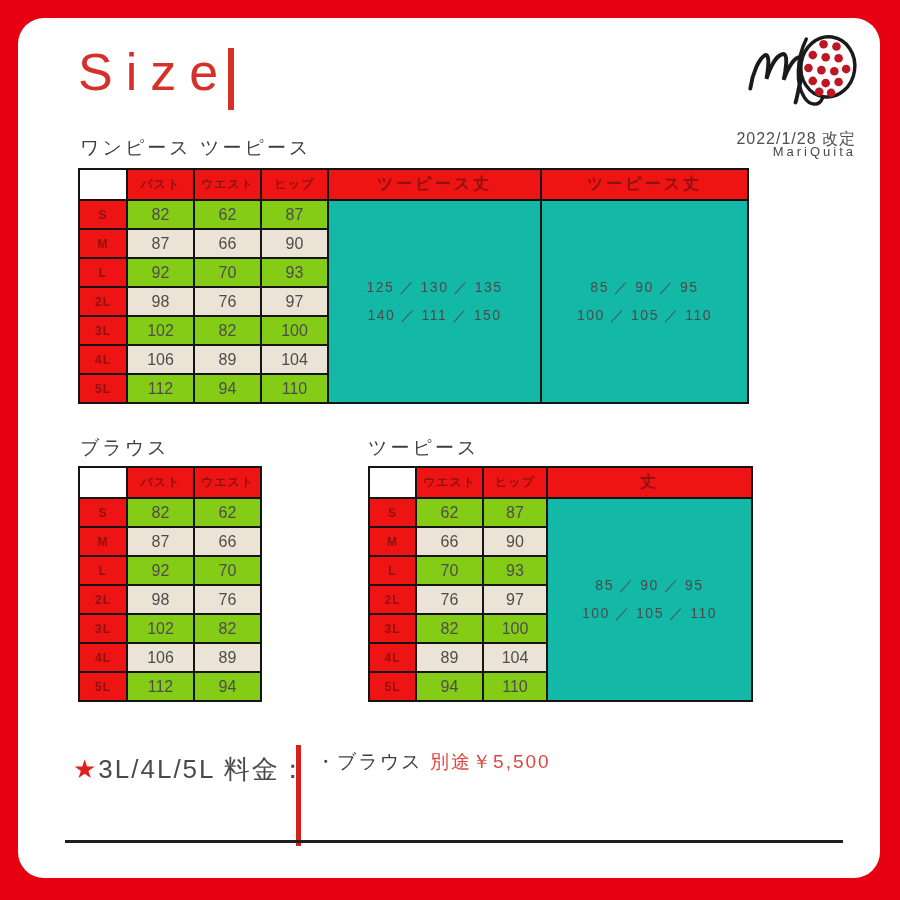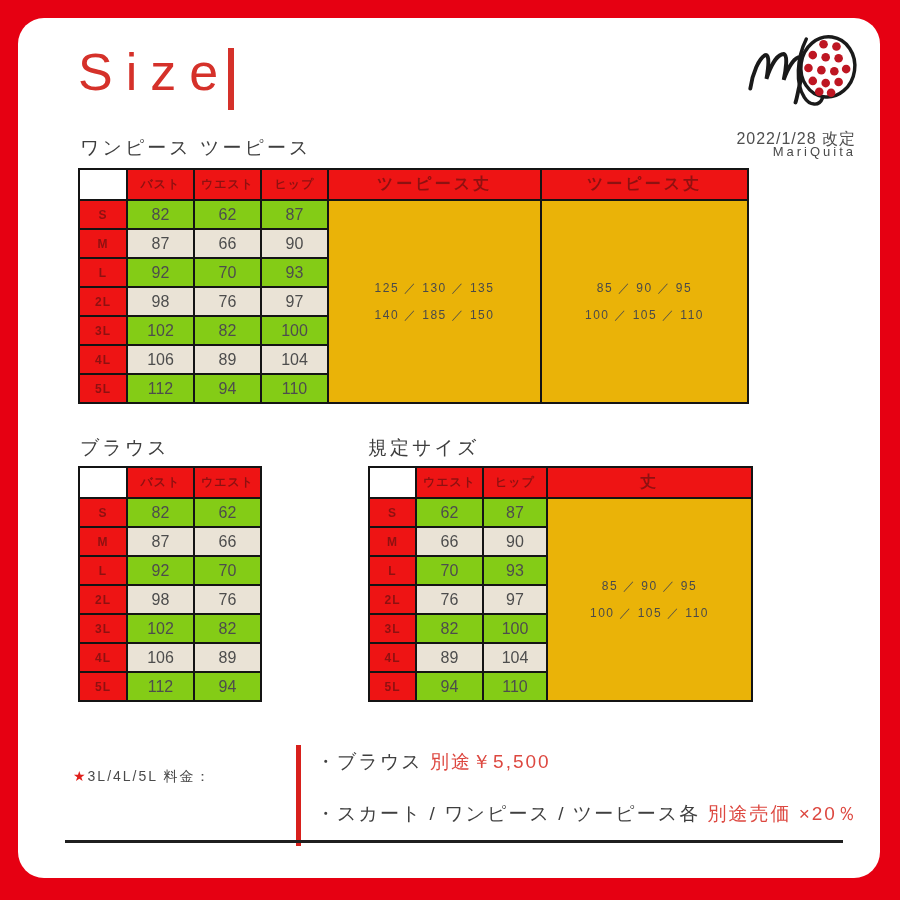--- a/index.html
+++ b/index.html
@@ -26,25 +26,25 @@
   table.sz th,table.sz td{border:2px solid #141414;padding:0;text-align:center;
     vertical-align:middle;overflow:hidden;}
   table.sz thead tr{height:31px;}
   table.sz tbody tr{height:29px;}
   .redcell{background:#ee1414;color:#8e1111;font-weight:bold;font-size:12px;letter-spacing:1px;}
   .hdr-big{font-size:16px;letter-spacing:3px;}
   .blank{background:#ffffff;}
   .sizecell{font-size:12px;}
   td.val{font-size:16px;color:#4d4d4d;background:#84cc16;}
   tr.alt td.val{background:#eae3d6;}
-  td.mergecell{background:#eab308;font-size:12px;color:#4a4a4a;letter-spacing:1.5px;}
+  td.mergecell{background:#14b8a6;font-size:14px;color:#4a4a4a;letter-spacing:1.5px;}
   .mline{margin:10px 0;}
 
   
-  .fee-label{left:55px;top:750px;font-size:14px;color:#4a4a4a;letter-spacing:2px;}
+  .fee-label{left:55px;top:734px;font-size:26px;color:#4a4a4a;letter-spacing:2px;}
   .fee-star{color:#e0201c;}
   .fee-bar{left:278px;top:727px;width:5px;height:101px;background:#d8201c;}
   .fee-item{font-size:19px;color:#3f3f3f;letter-spacing:2px;}
   .fee-item .red{color:#dd4840;}
   .fee-item1{left:298px;top:731px;}
   .fee-item2{left:298px;top:783px;}
   .bottom-rule{left:47px;top:822px;width:778px;height:3px;background:#1f1f1f;}
 </style>
 </head>
 <body>
@@ -103,21 +103,21 @@
         </tr>
       </thead>
       <tbody>
           <tr>
             <th class="redcell sizecell">S</th>
             <td class="val">82</td>
             <td class="val">62</td>
             <td class="val">87</td>
             <td class="mergecell" rowspan="7">
               <div class="mline">125 ／ 130 ／ 135</div>
-              <div class="mline">140 ／ 185 ／ 150</div>
+              <div class="mline">140 ／ 111 ／ 150</div>
             </td>
             <td class="mergecell" rowspan="7">
               <div class="mline">85 ／ 90 ／ 95</div>
               <div class="mline">100 ／ 105 ／ 110</div>
             </td>
           </tr>
           <tr class="alt">
             <th class="redcell sizecell">M</th>
             <td class="val">87</td>
             <td class="val">66</td>
@@ -203,21 +203,21 @@
             <td class="val">89</td>
           </tr>
           <tr>
             <th class="redcell sizecell">5L</th>
             <td class="val">112</td>
             <td class="val">94</td>
           </tr>
         </tbody>
     </table>
 
-    <div class="abs sec-title" style="left:350px;top:417px;">規定サイズ</div>
+    <div class="abs sec-title" style="left:350px;top:417px;">ツーピース</div>
 
     <table class="sz" style="left:350px;top:448px;">
       <colgroup>
         <col style="width:47px">
           <col style="width:67px">
           <col style="width:64px">
           <col style="width:205px">
       </colgroup>
       <thead>
         <tr>
@@ -270,19 +270,16 @@
         </tbody>
     </table>
 
     <div class="abs fee-label">
       <span class="fee-star">★</span><span>3L/4L/5L 料金：</span>
     </div>
     <div class="abs fee-bar"></div>
     <div class="abs fee-item fee-item1">
       <span>・ブラウス </span><span class="red">別途￥5,500</span>
     </div>
-    <div class="abs fee-item fee-item2">
-      <span>・スカート / ワンピース / ツーピース各 </span><span class="red">別途売価 ×20％</span>
-    </div>
     <div class="abs bottom-rule"></div>
 
   </div>
 </div>
 
 </body></html>

